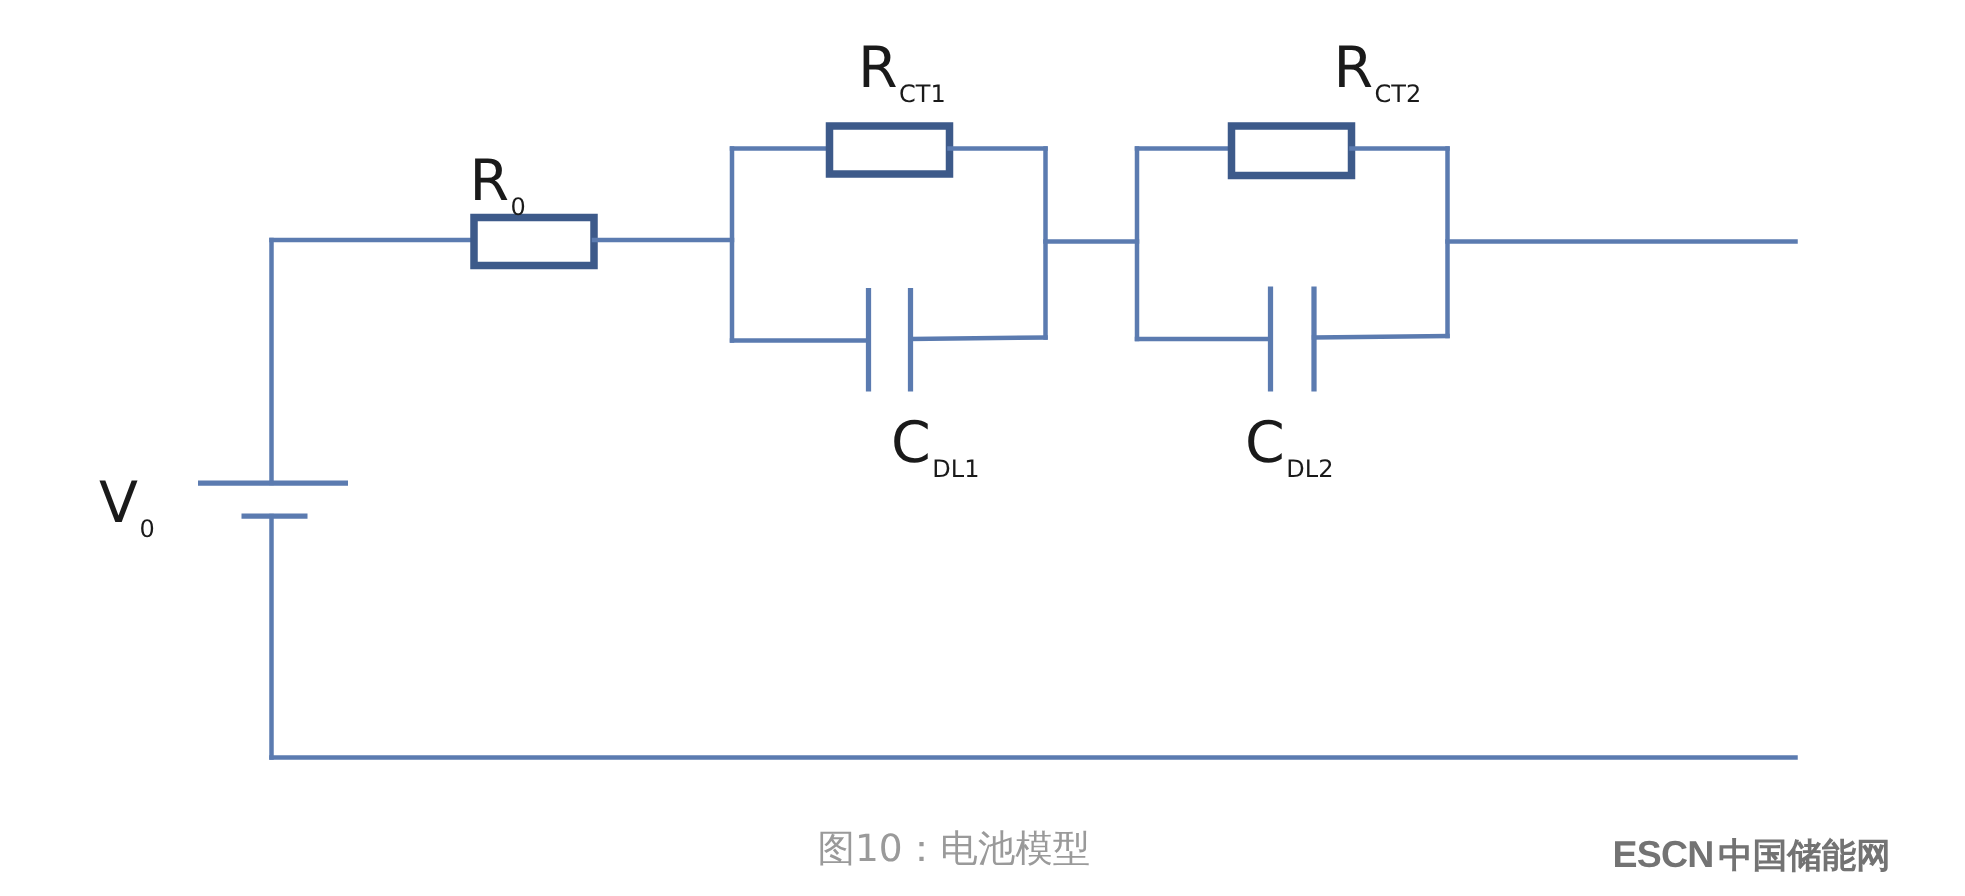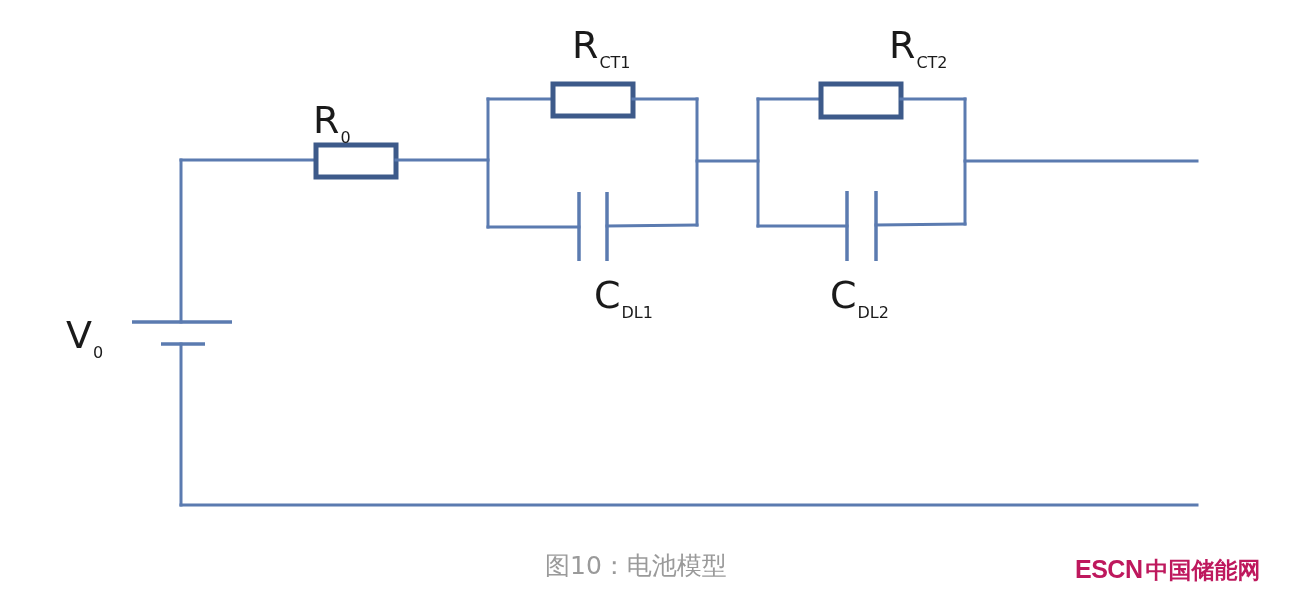--- a/index.html
+++ b/index.html
@@ -75,15 +75,15 @@
 </div>
 <div class="label" style="left:830px; top:276px;">
   <span>C</span><span class="sub">DL2</span>
 </div>
 <div class="label" style="left:66px; top:316px;">
   <span>V</span><span class="sub">0</span>
 </div>
 
 <div class="caption">图10：电池模型</div>
 
-<div class="logo" style="color:#be185d;">
+<div class="logo" style="color:#737373;">
   <span class="en">ESCN</span><span class="cn">中国储能网</span>
 </div>
 
 </body></html>

